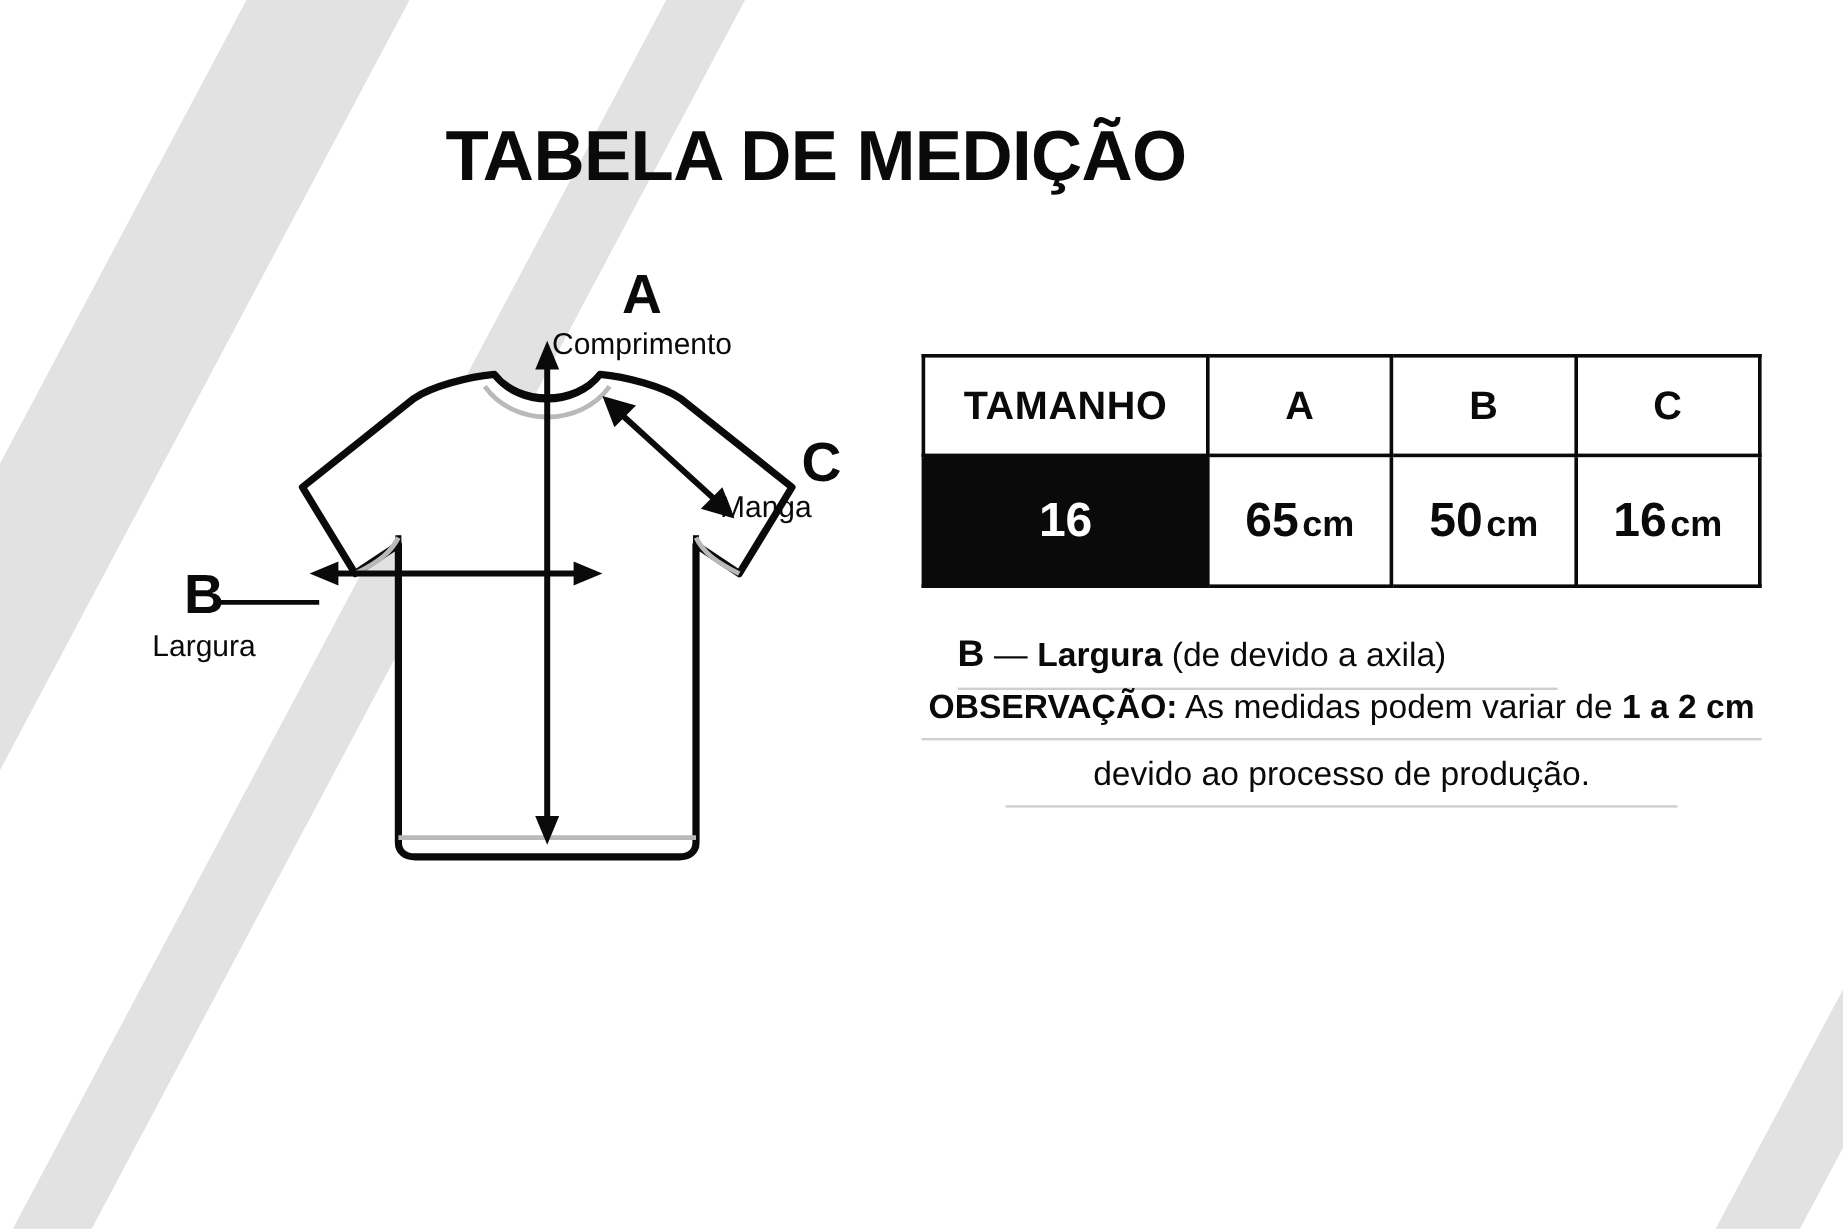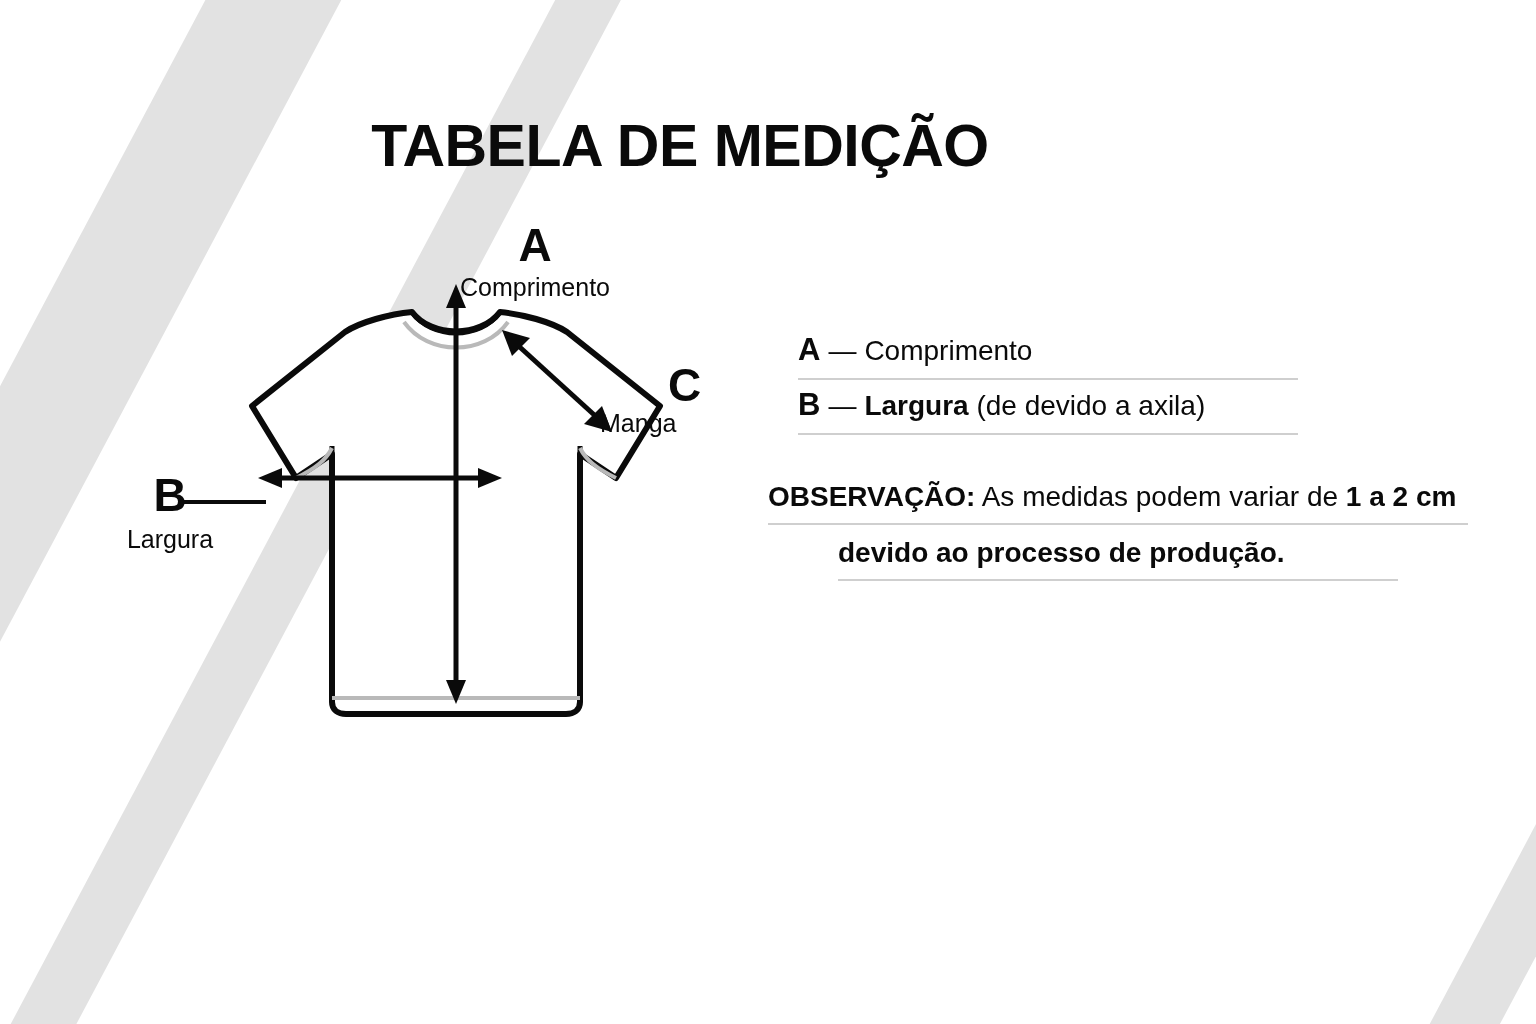--- a/index.html
+++ b/index.html
@@ -39,21 +39,21 @@
   .stripe-c {
     width: 62px;
     height: 700px;
     left: 1420px;
     top: 700px;
   }
 
   
   .title {
     position: absolute;
-    top: 112px;
+    top: 96px;
     left: 0;
     width: 1360px;
     text-align: center;
     font-size: 59px;
     font-weight: bold;
     letter-spacing: -0.5px;
     z-index: 5;
   }
 
   
@@ -143,36 +143,34 @@
   }
   .legend-row .key {
     font-weight: bold;
     font-size: 31px;
     margin-right: 4px;
   }
   .legend-row .dash { margin: 0 8px 0 4px; }
   .legend-row .strong { font-weight: bold; }
 
   .note {
-    margin-top: 48px;
     width: 700px;
-    text-align: left;
+    text-align: center;
     font-size: 28px;
     line-height: 1.0;
   }
   .note-line {
     border-bottom: 2px solid #cfcfcf;
     padding-bottom: 12px;
     margin-bottom: 14px;
   }
   .note-line:last-child {
     width: 560px;
     margin-left: auto;
     margin-right: auto;
-    font-weight: bold;
   }
   .note b { font-weight: bold; }
 </style>
 </head>
 <body>
 
 <div class="stripe stripe-a"></div>
 <div class="stripe stripe-b"></div>
 <div class="stripe stripe-c"></div>
 
@@ -236,25 +234,46 @@
     <line x1="206" y1="292" x2="206" y2="270" stroke="#0a0a0a" stroke-width="0"></line>
 
     <line x1="452" y1="130" x2="542" y2="212" stroke="#0a0a0a" stroke-width="5"></line>
     <polygon points="442,120 470,128 452,146" fill="#0a0a0a"></polygon>
     <polygon points="552,222 524,214 542,196" fill="#0a0a0a"></polygon>
   </svg>
 </div>
 
 <div class="right">
 
+  <table class="size-table">
+    <thead>
+      <tr>
+        <th class="col-size">TAMANHO</th>
+        <th>A</th>
+        <th>B</th>
+        <th>C</th>
+      </tr>
+    </thead>
+    <tbody>
+      <tr>
+        <td class="size-cell">16</td>
+        <td>
+          <span>65</span><span class="unit">cm</span>
+        </td>
+        <td>
+          <span>50</span><span class="unit">cm</span>
+        </td>
+        <td>
+          <span>16</span><span class="unit">cm</span>
+        </td>
+      </tr>
+    </tbody>
+  </table>
 
   <div class="legend">
-    <div class="legend-row">
-      <span class="key">A</span><span class="dash">—</span><span>Comprimento</span>
-    </div>
     <div class="legend-row">
       <span class="key">B</span><span class="dash">—</span><span class="strong">Largura</span> <span>(de devido a axila)</span>
     </div>
   </div>
 
   <div class="note">
     <div class="note-line">
       <b>OBSERVAÇÃO:</b><span> As medidas podem variar de </span><b>1 a 2 cm</b>
     </div>
     <div class="note-line">devido ao processo de produção.</div>

